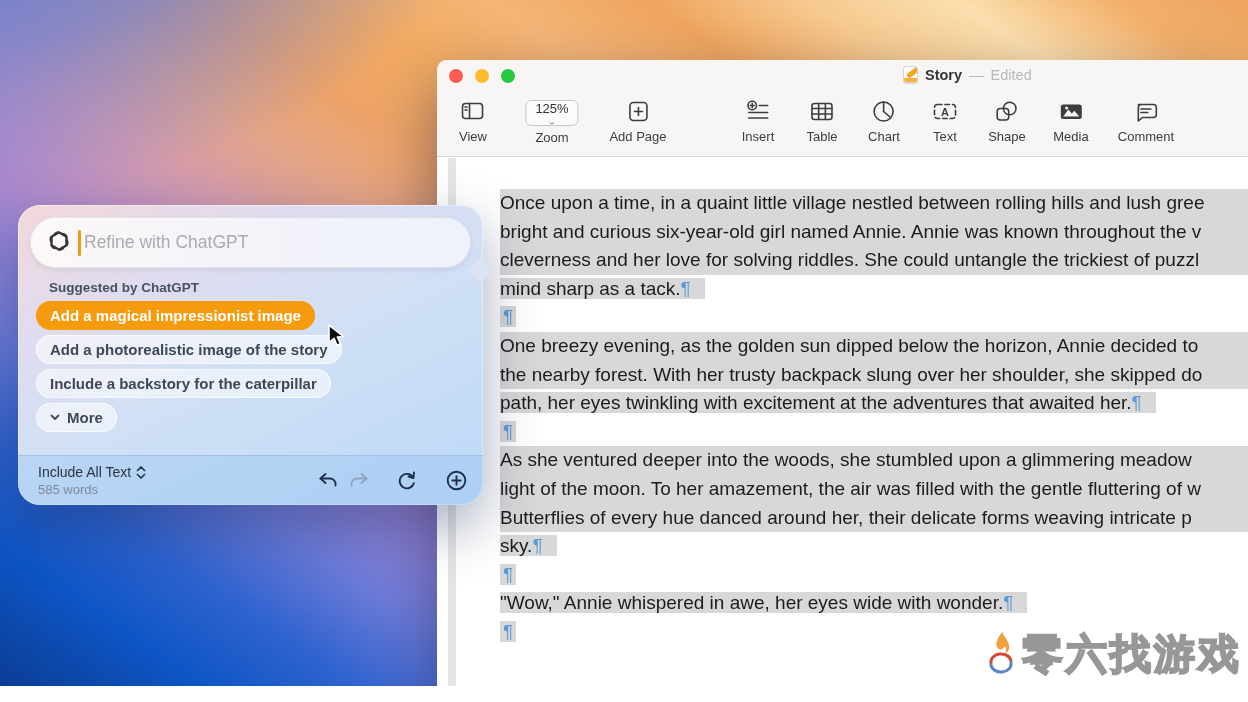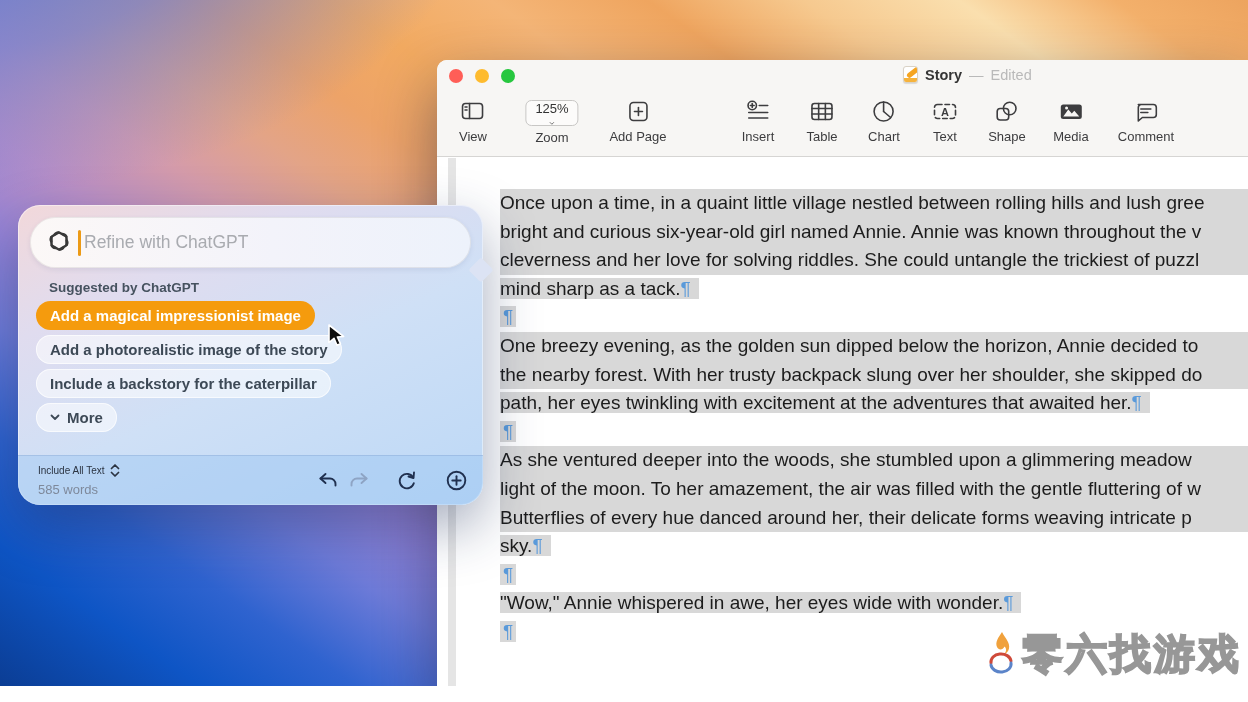--- a/index.html
+++ b/index.html
@@ -44,21 +44,21 @@
   .tb-ico svg { stroke:#3d3d3f; fill:none; stroke-width:1.6; stroke-linecap:round; stroke-linejoin:round; }
   .zoom-box { display:flex; align-items:center; gap:6px; border:1px solid #c8c7c5; background:#fcfbfa; border-radius:6px; height:26px; padding:0 9px; font-size:13px; color:#333;flex-direction:column; }
 
   
   .content { position:absolute; left:0; top:98px; right:0; bottom:0; background:#fff; }
   .canvas-strip { position:absolute; left:11px; top:0; bottom:0; width:8px; background:#e5e5e5; }
   .doc { position:absolute; left:63px; right:0; top:31px; overflow:hidden; white-space:nowrap; }
   .doc-heading { font-size:33px; line-height:40px; font-weight:bold; color:#111; margin-bottom:26px; letter-spacing:-0.3px; }
   .doc-line { height:28.6px; line-height:28.6px; font-size:19px; color:#1c1c1c; }
   .doc-line.full { background:#d8d8d8; }
-  .doc-line .hl { background:#d8d8d8; padding-right:8px; }
+  .doc-line .hl { background:#d8d8d8; padding-right:14px; }
   .pilcrow { color:#5a9ada; }
   .doc-line.blank .hl { padding:0 3px; }
 
   
   .watermark { position:absolute; right:6px; bottom:4px; text-align:right; }
   .wm-row { display:flex; align-items:center; gap:4px; justify-content:flex-end;text-align:right; }
   .wm-text {
     font-size:41px; font-weight:bold; letter-spacing:3px; color:rgba(255,255,255,0.15);
     -webkit-text-stroke:2px #979797; font-family:"DejaVu Sans", sans-serif;
   }
@@ -97,21 +97,21 @@
   .pill.accent { color:#fff; box-shadow:none; }
   .pill-break { clear:both; }
   .pill.more { gap:7px; font-weight:bold; }
 
   .gpt-footer {
     position:absolute; left:0; right:0; bottom:0; height:50px;
     border-radius:0 0 21px 21px;
     background:rgba(150,195,243,0.40);
     border-top:1px solid rgba(120,150,200,0.30);
   }
-  .scope { position:absolute; left:20px; top:8px; display:flex; align-items:center; gap:5px; font-size:10px; color:#2b3442; }
+  .scope { position:absolute; left:20px; top:8px; display:flex; align-items:center; gap:5px; font-size:14px; color:#2b3442; }
   .word-count { position:absolute; left:20px; top:26px; font-size:13px; color:#7e899b; }
   .gpt-actions { position:absolute; right:14px; top:0; height:100%; display:flex; align-items:center; }
   .act { display:flex; align-items:center; justify-content:center; width:26px; height:26px; }
   .act svg { stroke:#20304f; fill:none; stroke-width:1.9; stroke-linecap:round; stroke-linejoin:round; }
   .act.disabled svg { stroke:#8ea4c4; }
   .gap8 { margin-right:6px; } .gap24 { margin-right:22px; } .gap25 { margin-right:23px; }
 
   .mouse-cursor { position:absolute; left:327px; top:324px; z-index:60; }
 </style>
 </head>

